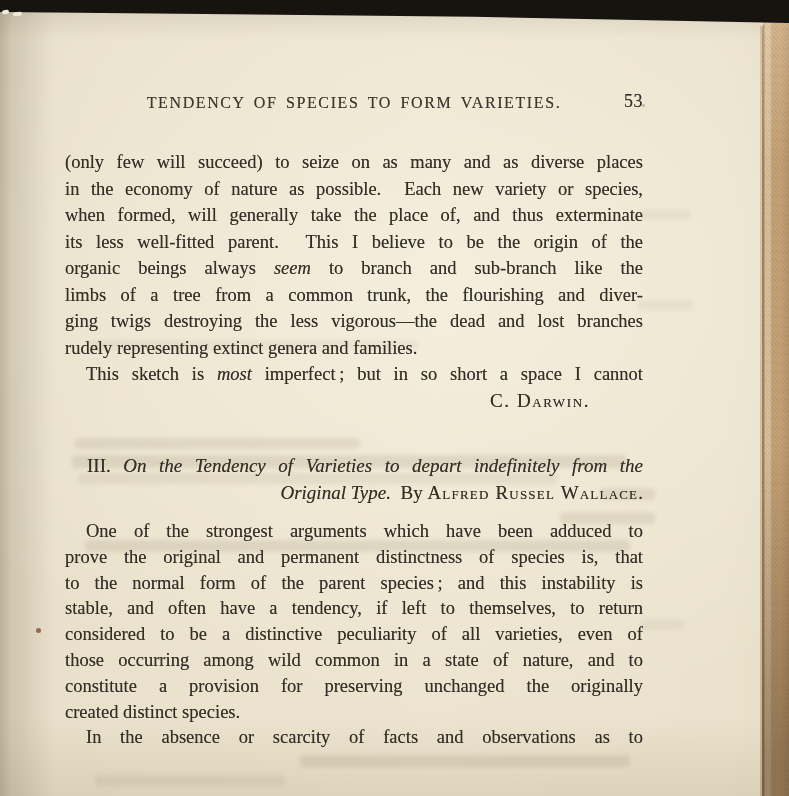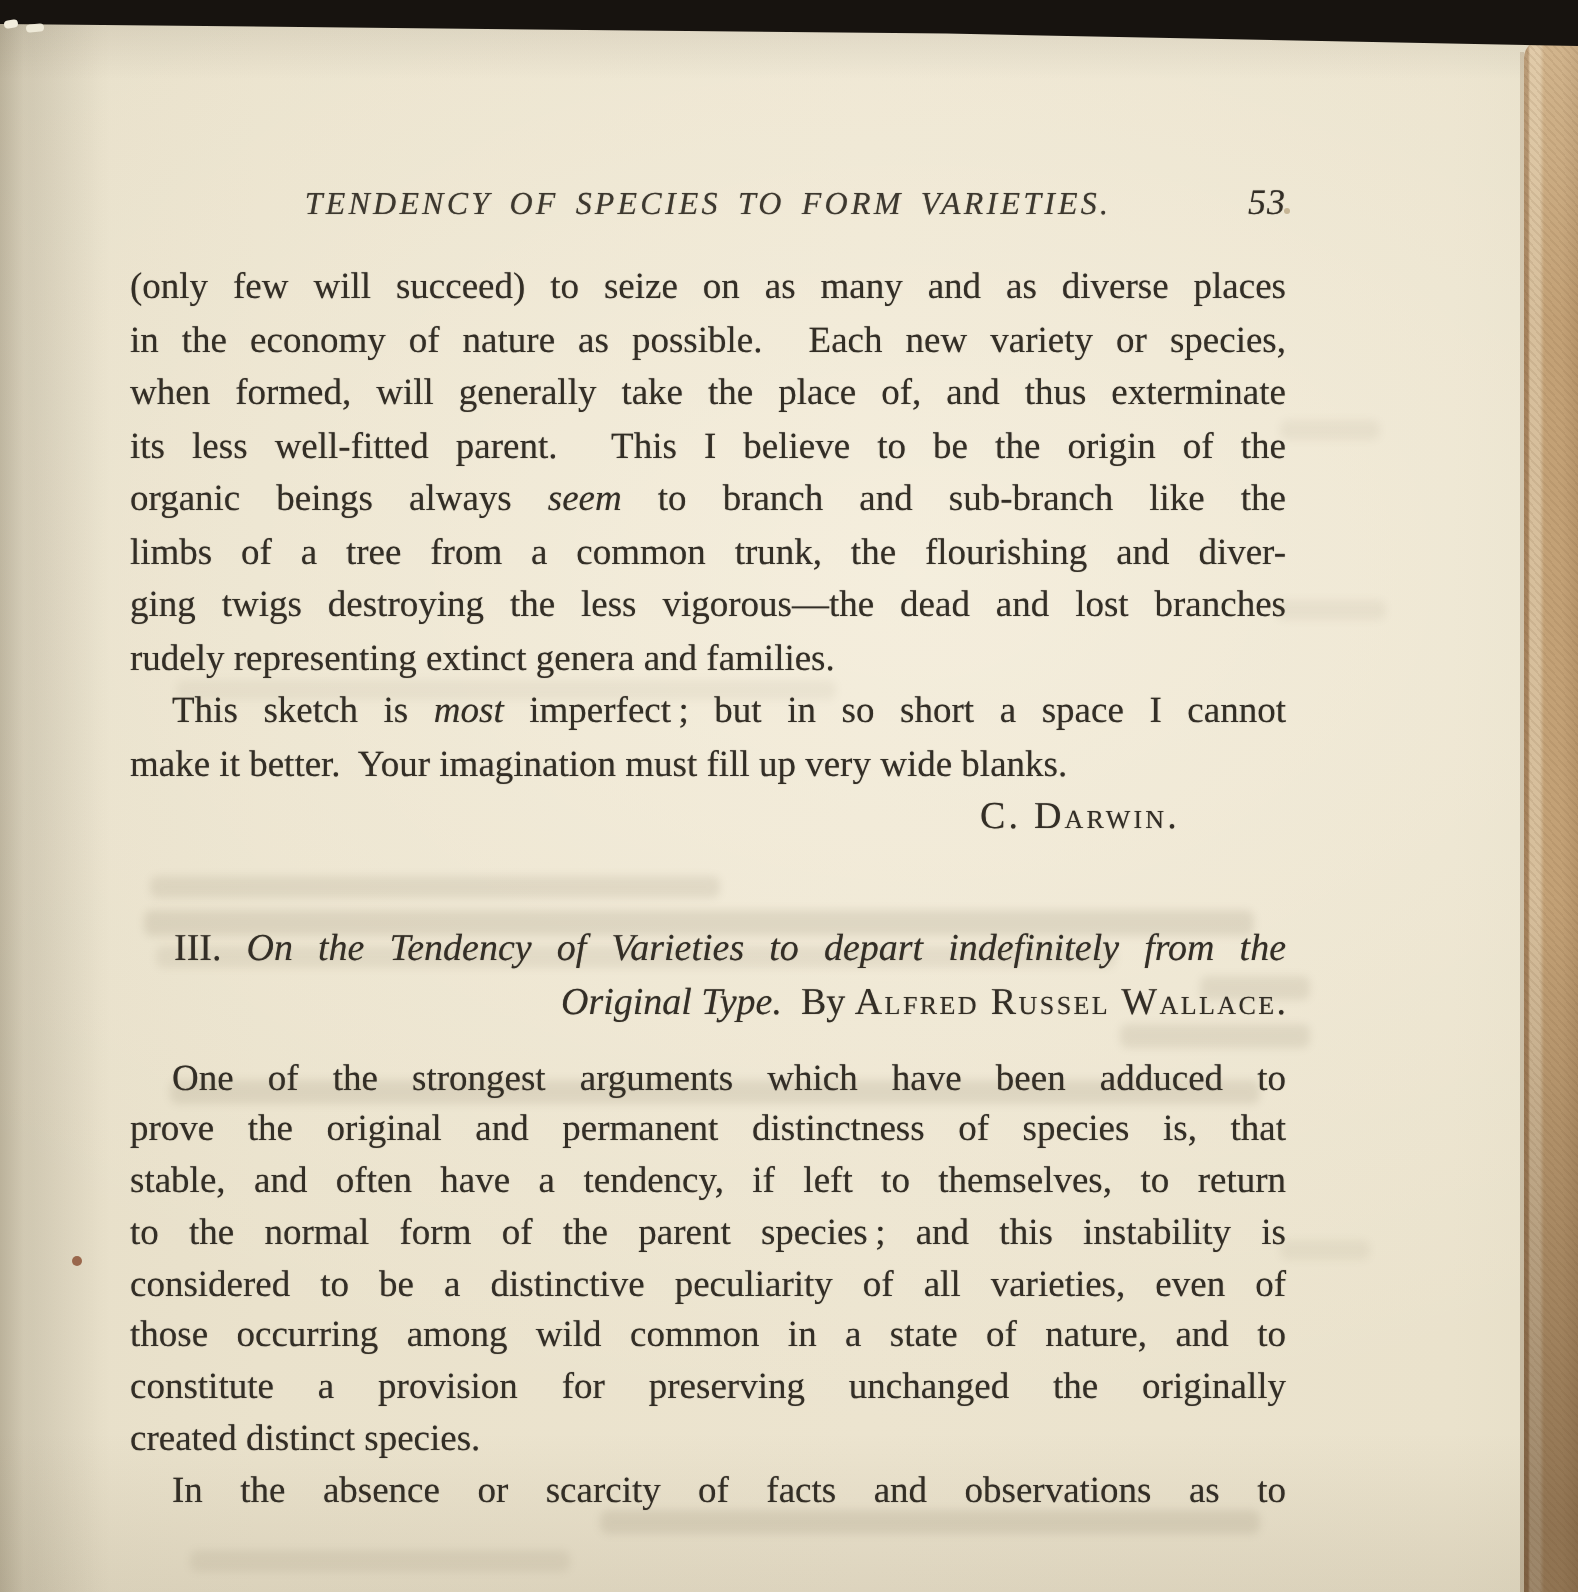--- a/index.html
+++ b/index.html
@@ -69,21 +69,21 @@
   .g10{ left:640px; top:210px; width:50px;  height:10px; opacity:.08; }
   .g11{ left:638px; top:300px; width:55px;  height:10px; opacity:.08; }
   .g12{ left:640px; top:620px; width:45px;  height:10px; opacity:.08; }
 
   
   .content {
     position:absolute; left:65px; top:94px; width:578px;
     color:var(--ink, #332e26);
     text-shadow:0 0 .5px rgba(46,42,35,.55);
   }
-  .running-head { position:relative; height:16px; margin-bottom:21px;font-style:italic; }
+  .running-head { position:relative; height:16px; margin-bottom:39px; }
   .running-title {
     display:block; text-align:center;
     font-size:16px; letter-spacing:1.6px; word-spacing:3px;
     color:var(--ink-light, #3d382f);
     white-space:nowrap;
   }
   .page-number {
     position:absolute; right:0; top:-3px; font-size:18px; letter-spacing:.5px;
     color:var(--ink, #332e26);
   }
@@ -142,35 +142,34 @@
       <div class="block1">
           <div class="tline"><span class="">(only few will succeed) to seize on as many and as diverse places</span></div>
           <div class="tline"><span class="">in the economy of nature as possible.&nbsp; Each new variety or species,</span></div>
           <div class="tline"><span class="">when formed, will generally take the place of, and thus exterminate</span></div>
           <div class="tline"><span class="">its less well-fitted parent.&nbsp; This I believe to be the origin of the</span></div>
           <div class="tline"><span class="">organic beings always </span><span class="it ">seem</span><span class=""> to branch and sub-branch like the</span></div>
           <div class="tline"><span class="">limbs of a tree from a common trunk, the flourishing and diver-</span></div>
           <div class="tline"><span class="">ging twigs destroying the less vigorous—the dead and lost branches</span></div>
           <div class="tline last"><span class="">rudely representing extinct genera and families.</span></div>
           <div class="tline indent"><span class="">This sketch is </span><span class="it ">most</span><span class=""> imperfect ; but in so short a space I cannot</span></div>
-          <div class="tline last"><span class="">make it better.&nbsp; Your imagination must fill up very wide blanks.</span></div>
         </div>
 
       <div class="sig-line"><span class="sc">C. Darwin.</span></div>
 
       <div class="heading">
         <div class="head1"><span class="">III. </span><span class="it ">On the Tendency of Varieties to depart indefinitely from the</span></div>
         <div class="head2"><span class="it ">Original Type.</span><span class="">&nbsp; By </span><span class="sc">Alfred Russel Wallace</span><span class="">.</span></div>
       </div>
 
       <div class="block2">
           <div class="tline indent"><span class="">One of the strongest arguments which have been adduced to</span></div>
           <div class="tline"><span class="">prove the original and permanent distinctness of species is, that</span></div>
+          <div class="tline"><span class="">to the normal form of the parent species ; and this instability is</span></div>
           <div class="tline"><span class="">stable, and often have a tendency, if left to themselves, to return</span></div>
-          <div class="tline"><span class="">to the normal form of the parent species ; and this instability is</span></div>
           <div class="tline"><span class="">considered to be a distinctive peculiarity of all varieties, even of</span></div>
           <div class="tline"><span class="">those occurring among wild common in a state of nature, and to</span></div>
           <div class="tline"><span class="">constitute a provision for preserving unchanged the originally</span></div>
           <div class="tline last"><span class="">created distinct species.</span></div>
           <div class="tline indent"><span class="">In the absence or scarcity of facts and observations as to</span></div>
         </div>
     </div>
 
     <div class="edge-crease"></div>
     <div class="fore-edge-top"></div>

